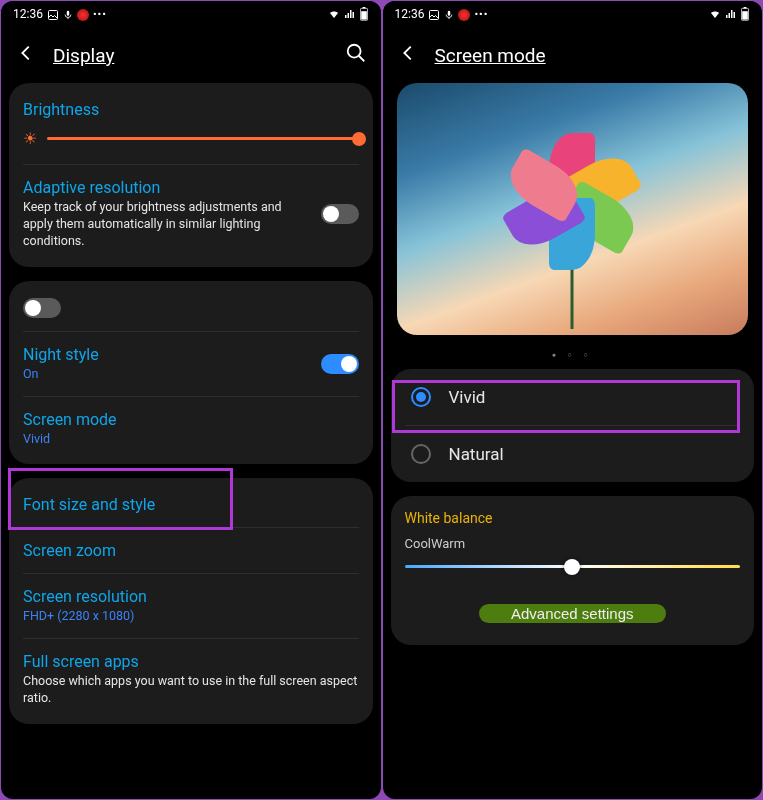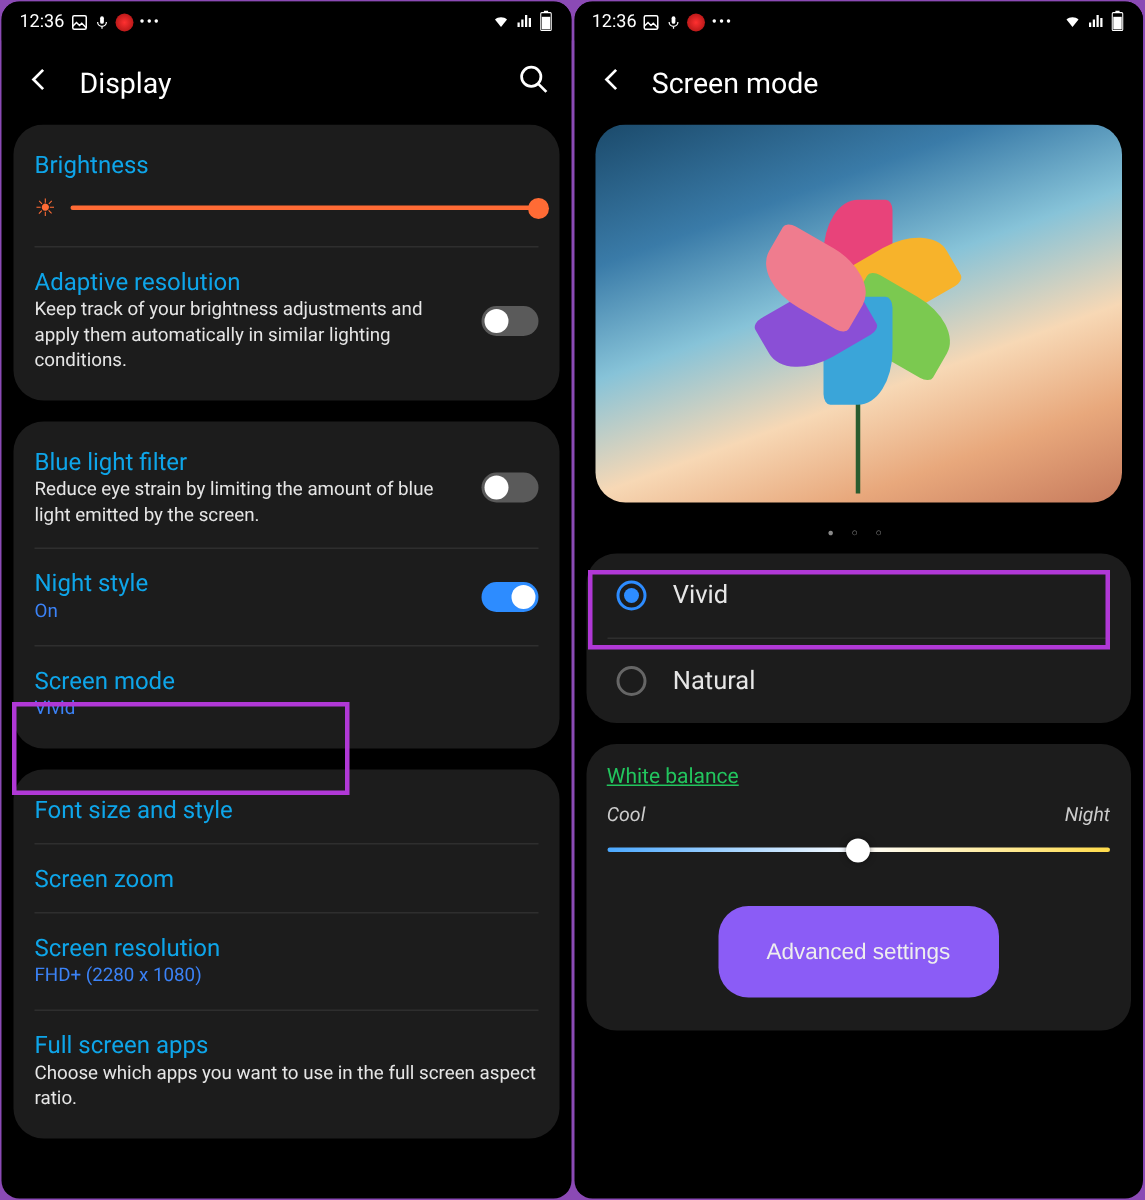--- a/index.html
+++ b/index.html
@@ -35,20 +35,21 @@
   .status-left { display: flex; align-items: flex-end; gap: 4px; }
   .status-right { display: flex; align-items: center; gap: 3px; }
   .status-ic { display: inline-flex; }
   .app-bar {
     height: 56px;
     display: flex;
     align-items: center;
     padding: 0 14px;
     color: #fff;
     gap: 16px;
+    text-decoration: underline;
   }
   .app-bar .title {
     font-size: 19px;
     font-weight: 400;
     flex: 1;
   }
   .content {
     flex: 1;
     padding: 0 8px;
     overflow: hidden;
@@ -203,35 +204,32 @@
     position: absolute;
     inset: 3px;
     background: #2d8cff;
     border-radius: 50%;
   }
   .radio-label {
     color: #e6e6e6;
     font-size: 17px;
   }
   .section-label {
-    color: #22c55e;
+    color: #eab308;
     font-size: 14px;
     padding: 10px 14px 6px;
-    text-decoration: underline;
   }
   .wb-row {
     padding: 4px 14px 18px;
   }
   .wb-ends {
     display: flex;
-    justify-content: space-between;
     color: #ccc;
     font-size: 13px;
     margin-bottom: 14px;
-    font-style: italic;
   }
   .wb-track {
     height: 3px;
     background: linear-gradient(90deg, #4aa8ff 0%, #fff 50%, #ffdb4a 100%);
     border-radius: 2px;
     position: relative;
   }
   .wb-thumb {
     position: absolute;
     left: 50%;
@@ -239,24 +237,24 @@
     transform: translate(-50%, -50%);
     width: 16px;
     height: 16px;
     border-radius: 50%;
     background: #fff;
     box-shadow: 0 0 4px rgba(0,0,0,.5);
   }
   .adv-btn {
     display: block;
     margin: 18px auto;
-    background: #8b5cf6;
+    background: #4d7c0f;
     color: #eee;
     border: none;
-    padding: 22px 32px;
+    padding: 1px 32px;
     border-radius: 20px;
     font-size: 15px;
   }
   .dots-ind {
     text-align:center;
     color:#888;
     font-size:7px;
     letter-spacing:5px;
     padding:4px 0 10px;
   }
@@ -338,24 +336,20 @@
         <div class="txt">
           <div class="label">Adaptive resolution</div>
           <div class="sub">Keep track of your brightness adjustments and apply them automatically in similar lighting conditions.</div>
         </div>
         <div class="toggle off"></div>
       </div>
     </div>
 
     <div class="card">
       <div class="row">
-        <div class="txt">
-          <div class="label">Blue light filter</div>
-          <div class="sub">Reduce eye strain by limiting the amount of blue light emitted by the screen.</div>
-        </div>
         <div class="toggle off"></div>
       </div>
       <div class="divider"></div>
       <div class="row">
         <div class="txt">
           <div class="label">Night style</div>
           <div class="sub on">On</div>
         </div>
         <div class="toggle on"></div>
       </div>
@@ -473,21 +467,21 @@
         <div class="radio"></div>
         <div class="radio-label">Natural</div>
       </div>
     </div>
 
     <div class="card" style="padding-top:4px;">
       <div class="section-label">White balance</div>
       <div class="wb-row">
         <div class="wb-ends">
           <span>Cool</span>
-          <span>Night</span>
+          <span>Warm</span>
         </div>
         <div class="wb-track">
           <div class="wb-thumb"></div>
         </div>
       </div>
       <button class="adv-btn">Advanced settings</button>
     </div>
   </div>
 
   <div class="highlight h2"></div>

